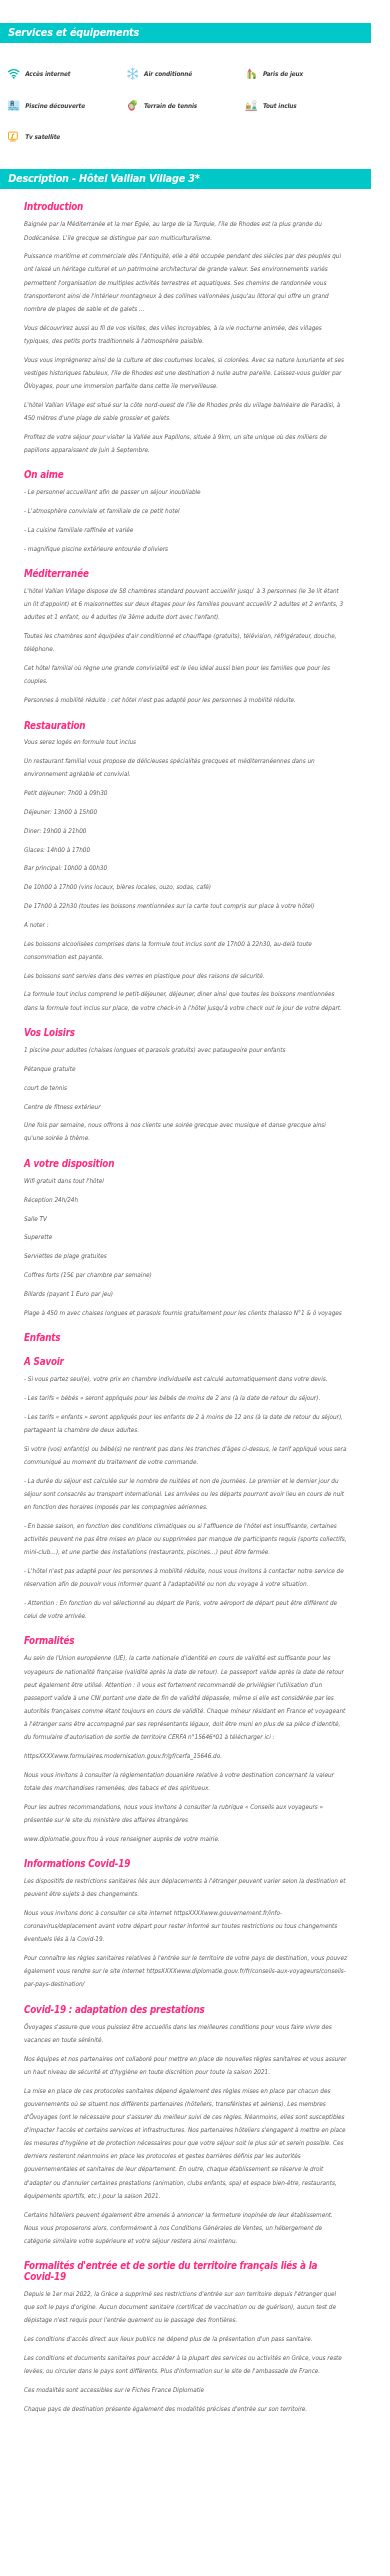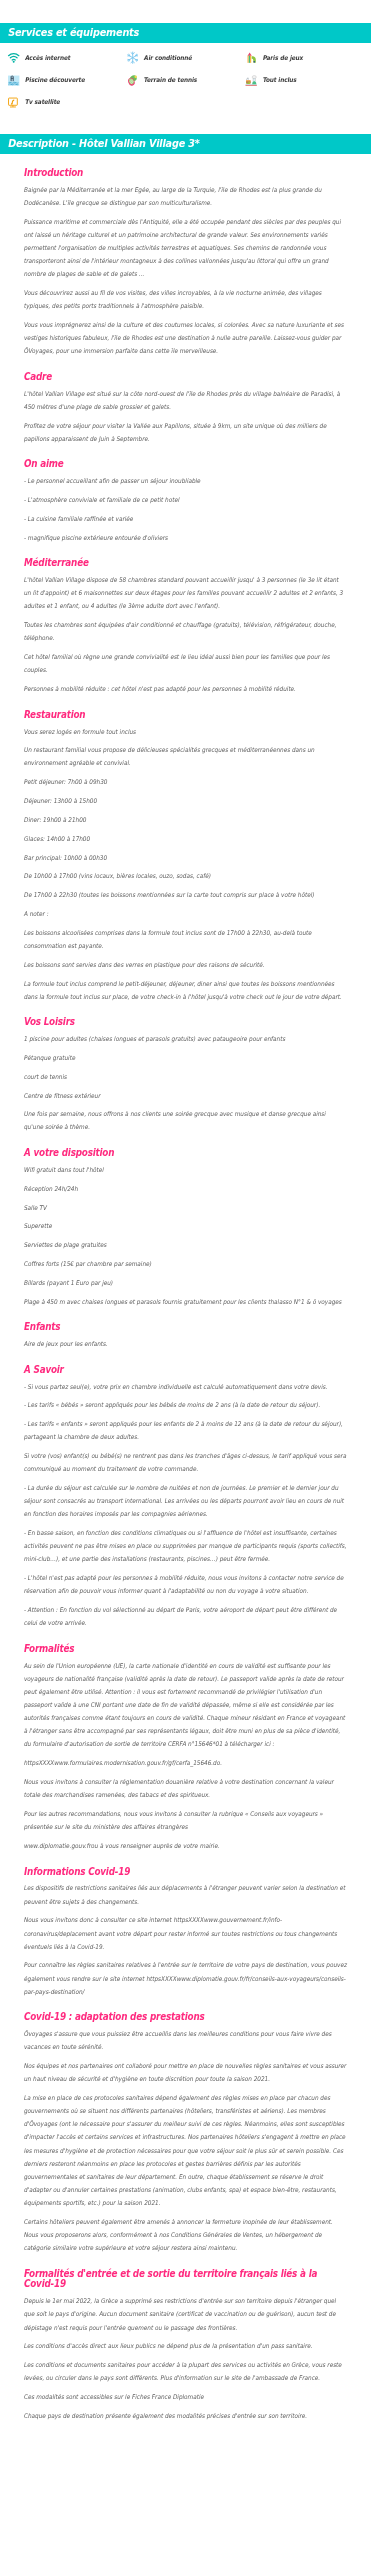--- a/index.html
+++ b/index.html
@@ -34,20 +34,21 @@
   .banner-wrap { margin: 0; }
 
   
   .services {
     padding: 7.2px 7.2px 9.3px 7.2px;
   }
   .srv-row {
     display: flex;
     width: 100%;
     margin-bottom: 6.7px;
+    margin-top: 16px;
   }
   .srv-cell {
     width: 33.33%;
     display: flex;
     align-items: center;
     gap: 4.6px;
     min-height: 15.5px;
   }
   .srv-label {
     font-size: 6.4px;
@@ -231,21 +232,20 @@
   <div class="banner-wrap">
     <div class="banner">Description - Hôtel Vallian Village 3*</div>
   </div>
 
   <div class="content" id="description-content">
       <h2 class="sec">Introduction</h2>
       <p class="para">Baignée par la Méditerranée et la mer Egée, au large de la Turquie, l'île de Rhodes est la plus grande du Dodécanèse. L'île grecque se distingue par son multiculturalisme.</p>
       <p class="para">Puissance maritime et commerciale dès l'Antiquité, elle a été occupée pendant des siècles par des peuples qui ont laissé un héritage culturel et un patrimoine architectural de grande valeur. Ses environnements variés permettent l'organisation de multiples activités terrestres et aquatiques. Ses chemins de randonnée vous transporteront ainsi de l'intérieur montagneux à des collines vallonnées jusqu'au littoral qui offre un grand nombre de plages de sable et de galets ...</p>
       <p class="para">Vous découvrirez aussi au fil de vos visites, des villes incroyables, à la vie nocturne animée, des villages typiques, des petits ports traditionnels à l'atmosphère paisible.</p>
       <p class="para">Vous vous imprégnerez ainsi de la culture et des coutumes locales, si colorées. Avec sa nature luxuriante et ses vestiges historiques fabuleux, l'île de Rhodes est une destination à nulle autre pareille. Laissez-vous guider par ÔVoyages, pour une immersion parfaite dans cette île merveilleuse.</p>
-      <h2 class="sec">Cadre</h2>
       <p class="para">L'hôtel Vallian Village est situé sur la côte nord-ouest de  l'île de Rhodes près du village balnéaire de Paradisi, à 450 mètres d'une plage de sable grossier et galets.</p>
       <p class="para">Profitez de votre séjour pour visiter la Vallée aux Papillons, située à 9km, un site unique où des milliers de papillons apparaissent de Juin à Septembre.</p>
       <h2 class="sec">On aime</h2>
       <p class="para">- Le personnel accueillant afin de passer un séjour inoubliable</p>
       <p class="para">- L'atmosphère conviviale et familiale de ce petit hotel</p>
       <p class="para">- La cuisine familiale raffinée et variée</p>
       <p class="para">- magnifique piscine extérieure entourée d'oliviers</p>
       <h2 class="sec">Méditerranée</h2>
       <p class="para">L'hôtel Vallian Village dispose de 58 chambres standard pouvant accueillir jusqu' à 3 personnes (le 3e lit étant un lit d'appoint) et 6 maisonnettes sur deux étages pour les familles pouvant accueillir 2 adultes et 2 enfants, 3 adultes et 1 enfant, ou 4 adultes (le 3ème adulte dort avec l'enfant).</p>
       <p class="para">Toutes les chambres sont équipées d'air conditionné et chauffage (gratuits), télévision, réfrigérateur, douche, téléphone.</p>
@@ -274,21 +274,20 @@
       <h2 class="sec">A votre disposition</h2>
       <p class="para">Wifi gratuit dans tout l'hôtel</p>
       <p class="para">Réception 24h/24h</p>
       <p class="para">Salle TV</p>
       <p class="para">Superette</p>
       <p class="para">Serviettes de plage gratuites</p>
       <p class="para">Coffres forts (15€ par chambre par semaine)</p>
       <p class="para">Billards (payant 1 Euro par jeu)</p>
       <p class="para">Plage à 450 m avec chaises longues et parasols fournis gratuitement pour les clients thalasso N°1 &amp; ô voyages</p>
       <h2 class="sec">Enfants</h2>
-      <p class="para">Aire de jeux pour les enfants.</p>
       <h2 class="sec">A Savoir</h2>
       <p class="para">- Si vous partez seul(e), votre prix en chambre individuelle est calculé automatiquement dans votre devis.</p>
       <p class="para">- Les tarifs « bébés » seront appliqués pour les bébés de moins de 2 ans (à la date de retour du séjour).</p>
       <p class="para">- Les tarifs « enfants » seront appliqués pour les enfants de 2 à moins de 12 ans (à la date de retour du séjour), partageant la chambre de deux adultes.</p>
       <p class="para">Si votre (vos) enfant(s) ou bébé(s) ne rentrent pas dans les tranches d'âges ci-dessus, le tarif appliqué vous sera communiqué au moment du traitement de votre commande.</p>
       <p class="para">- La durée du séjour est calculée sur le nombre de nuitées et non de journées. Le premier et le dernier jour du séjour sont consacrés au transport international. Les arrivées ou les départs pourront avoir lieu en cours de nuit en fonction des horaires imposés par les compagnies aériennes.</p>
       <p class="para">- En basse saison, en fonction des conditions climatiques ou si l'affluence de l'hôtel est insuffisante, certaines activités peuvent ne pas être mises en place ou supprimées par manque de participants requis (sports collectifs, mini-club…), et une partie des installations (restaurants, piscines…) peut être fermée.</p>
       <p class="para">- L'hôtel n'est pas adapté pour les personnes à mobilité réduite, nous vous invitons à contacter notre service de réservation afin de pouvoir vous informer quant à l'adaptabilité ou non du voyage à votre situation.</p>
       <p class="para">- Attention : En fonction du vol sélectionné au départ de Paris, votre aéroport de départ peut être différent de celui de votre arrivée.</p>
       <h2 class="sec">Formalités</h2>

